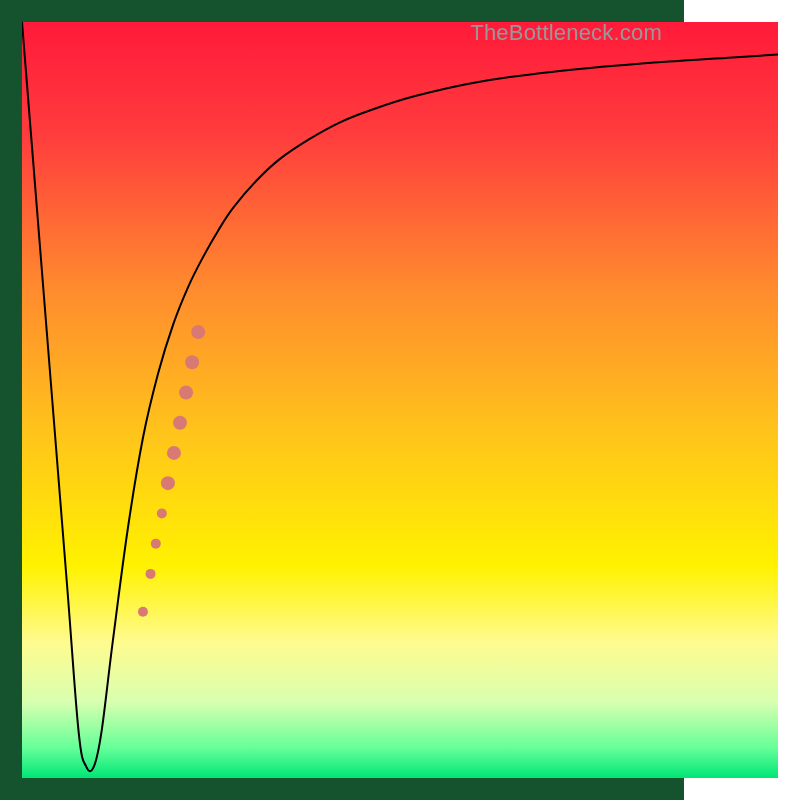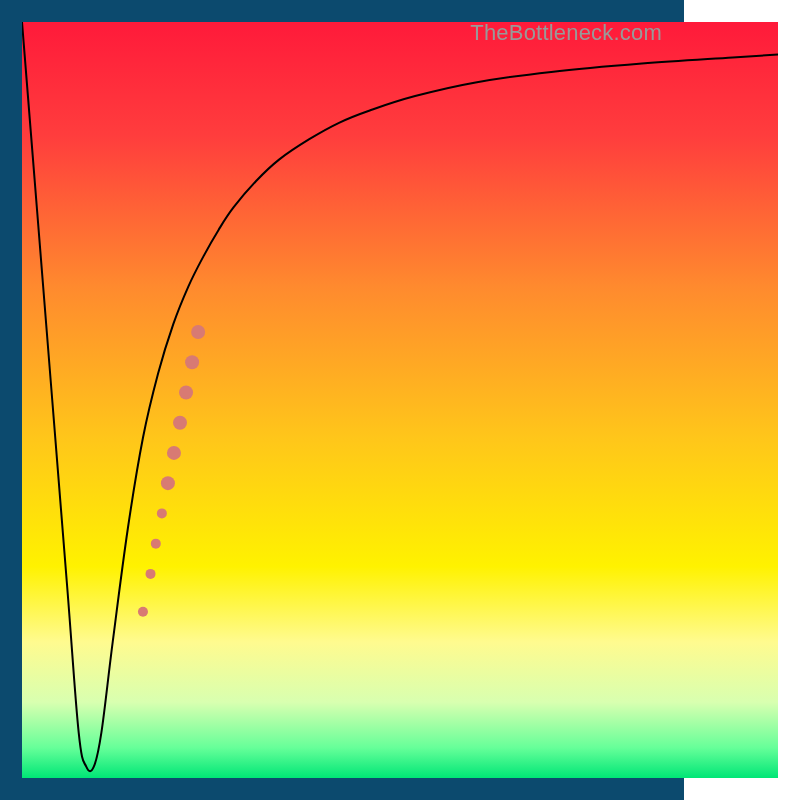--- a/index.html
+++ b/index.html
@@ -1,21 +1,21 @@
 <!DOCTYPE html>
 <html><head>
 <meta charset="utf-8">
 <style>
   * { margin: 0; padding: 0; box-sizing: border-box; }
   html, body { width: 800px; height: 800px; overflow: hidden; }
   .chart-container {
     width: 684px;
     height: 800px;
     position: relative;
-    background: #0c4a6e;
+    background: #14532d;
   }
   .plot-area {
     position: absolute;
     left: 22px;
     top: 22px;
     width: 756px;
     height: 756px;
   }
   .watermark {
     position: absolute;

